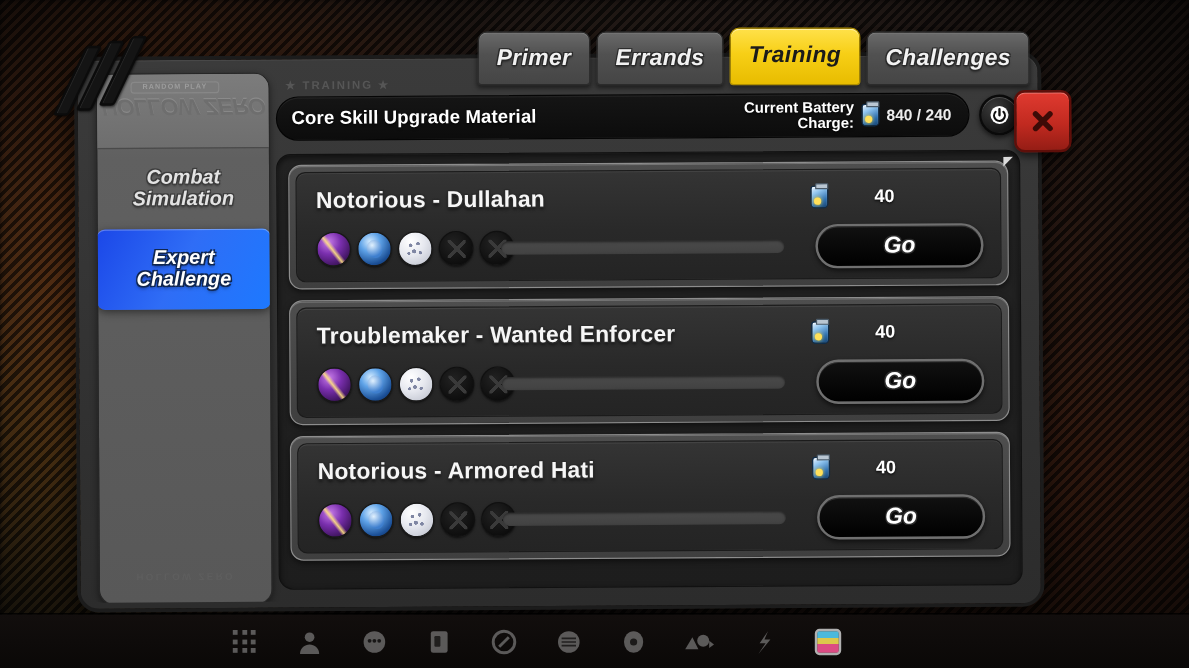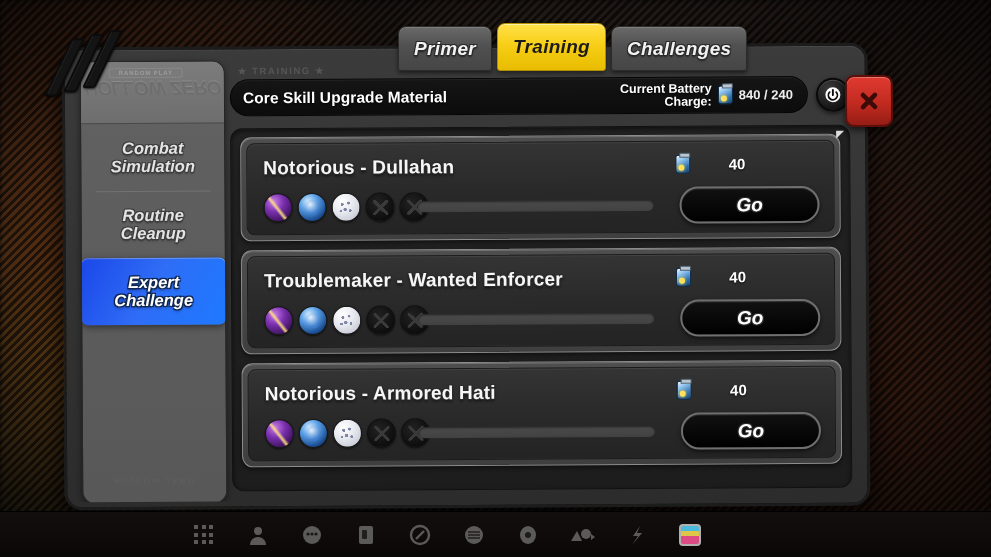--- a/index.html
+++ b/index.html
@@ -333,40 +333,40 @@
 </style>
 </head>
 <body>
 
 <div class="bg-photo"></div>
 <div class="bg-stripes"></div>
 <div class="bg-vig"></div>
 
 <div class="tabbar">
   <div class="tab">Primer</div>
+  <div class="tab">Errands</div>
   <div class="tab active">Training</div>
   <div class="tab">Challenges</div>
 </div>
 
 <div class="clips">
   <div class="clip" style="left:0px;top:4px;"></div>
   <div class="clip" style="left:19px;top:0px;"></div>
   <div class="clip" style="left:38px;top:-4px;"></div>
 </div>
 
 <div class="window">
  <div class="window-inner">
 
   <div class="sidebar">
     <div class="sb-logo">
       <div class="sb-chip">RANDOM PLAY</div>
       <div class="sb-logo-text">HOLLOW ZERO</div>
     </div>
     <div class="sb-item">Combat Simulation</div>
-    <div class="sb-item">Routine Cleanup</div>
     <div class="sb-item active">Expert Challenge</div>
     <div class="sb-foot">HOLLOW ZERO</div>
   </div>
 
   <div class="content">
 
     <div class="crumb">★ TRAINING ★</div>
 
     <div class="titlerow">
       <div class="titlebar">

